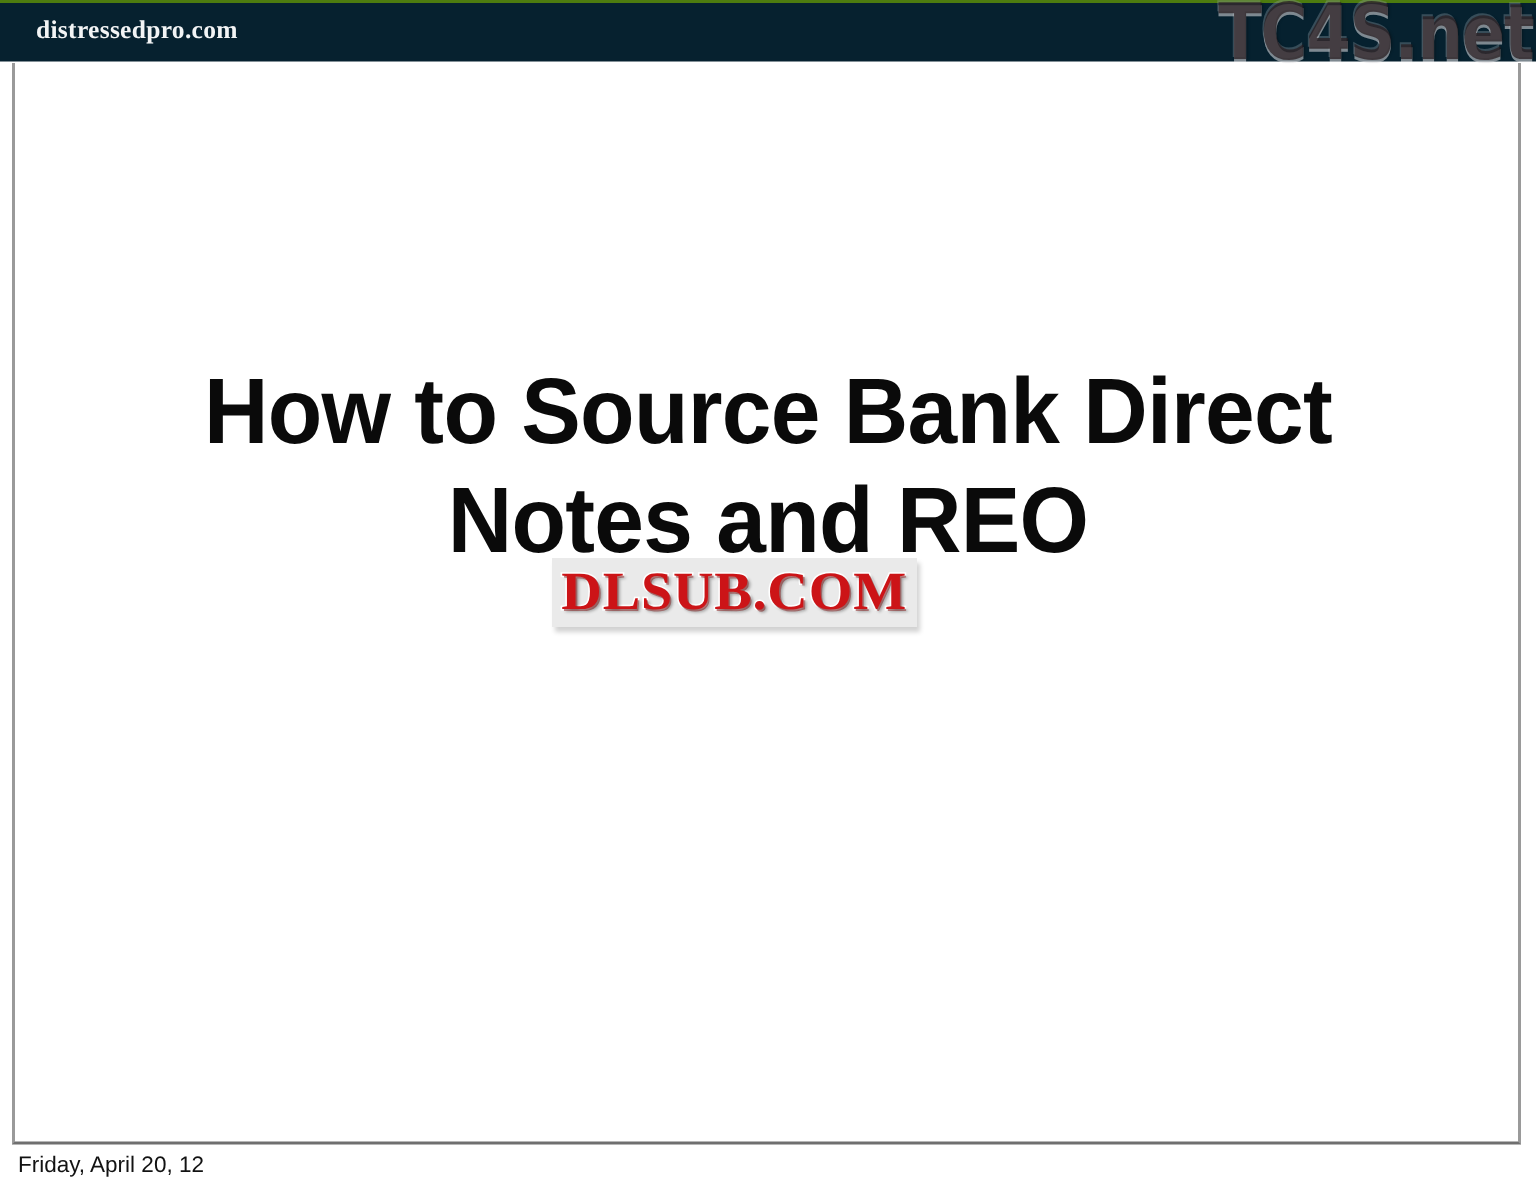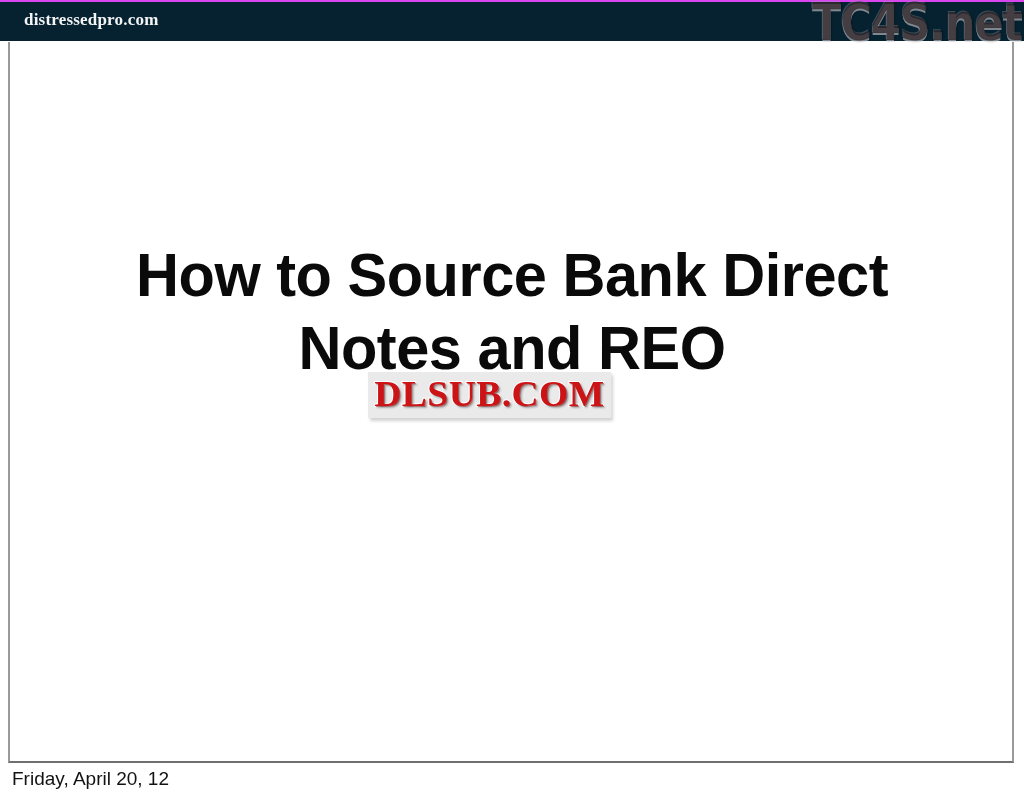--- a/index.html
+++ b/index.html
@@ -17,21 +17,21 @@
   }
 
   
   #site-header {
     position: absolute;
     left: 0;
     top: 0;
     width: 1024px;
     height: 41px;
     background: #06212f;
-    border-top: 2px solid #d946ef;
+    border-top: 2px solid #4d7c0f;
     box-sizing: border-box;
     z-index: 2;
   }
   #site-header-brand {
     position: absolute;
     left: 24px;
     top: 8px;
     color: #f2f4f5;
     font-family: "Liberation Serif", "DejaVu Serif", serif;
     font-size: 17px;
@@ -144,21 +144,21 @@
     user-select: none;
   }
 
   
   #footer-date {
     position: absolute;
     left: 12px;
     top: 768px;
     z-index: 3;
     font-family: "Liberation Sans", "DejaVu Sans", sans-serif;
-    font-size: 19px;
+    font-size: 15px;
     font-weight: 400;
     color: #121212;
     white-space: nowrap;
   }
 </style>
 </head>
 <body>
 
 <div id="screen">
 

